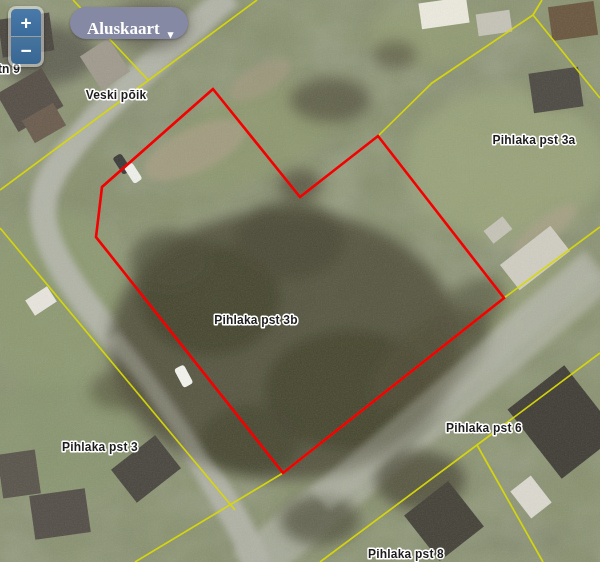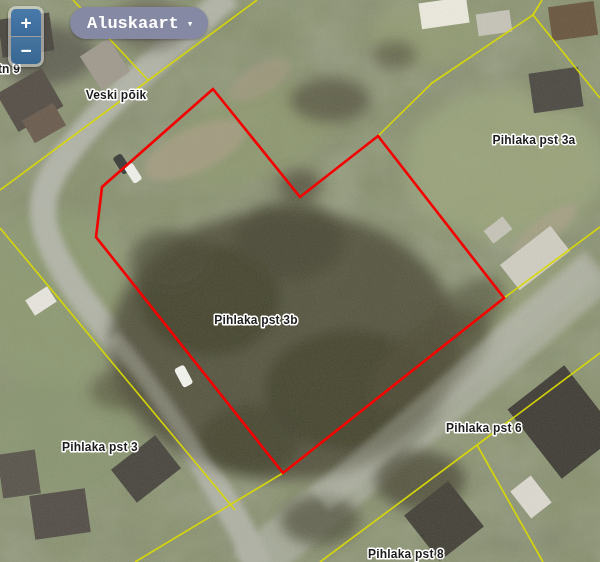--- a/index.html
+++ b/index.html
@@ -24,22 +24,22 @@
   }
   .zoombtn.in{border-radius:5px 5px 0 0;margin-bottom:1px;
     background:linear-gradient(#4a7aa9,#3b6b9a);}
   .zoombtn.out{border-radius:0 0 5px 5px;
     background:linear-gradient(#45749f,#386794);}
   
   .basemap{
     position:absolute;left:70px;top:7px;height:32px;
     padding:0 15px 0 17px;border:0;border-radius:17px;cursor:pointer;
     background:#8589a4;color:#fff;
-    font-family:Liberation Mono, monospace;font-size:17px;font-weight:600;
-    display:flex;align-items:center;gap:8px;
+    font-family:Liberation Serif, serif;font-size:17px;font-weight:600;
+    display:flex;align-items:flex-end;gap:8px;
     box-shadow:0 1px 3px rgba(0,0,0,.3);
   }
   .basemap .caret{font-size:11px;line-height:1;transform:translateY(1px);}
   
   text.maplabel{
     font-family:"Liberation Sans",sans-serif;font-size:12px;font-weight:bold;
     fill:#1c1c1c;stroke:#ffffff;stroke-width:3px;paint-order:stroke;
     stroke-linejoin:round;text-anchor:middle;letter-spacing:.2px;
   }
 </style>

